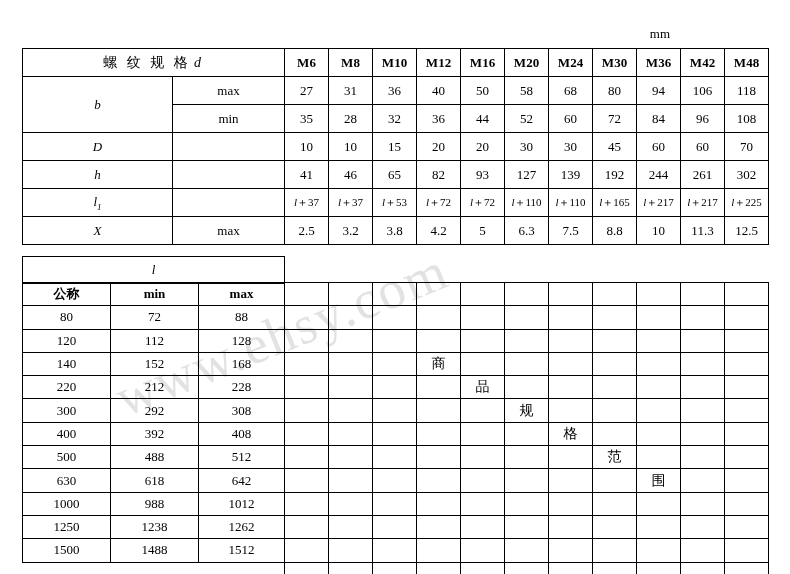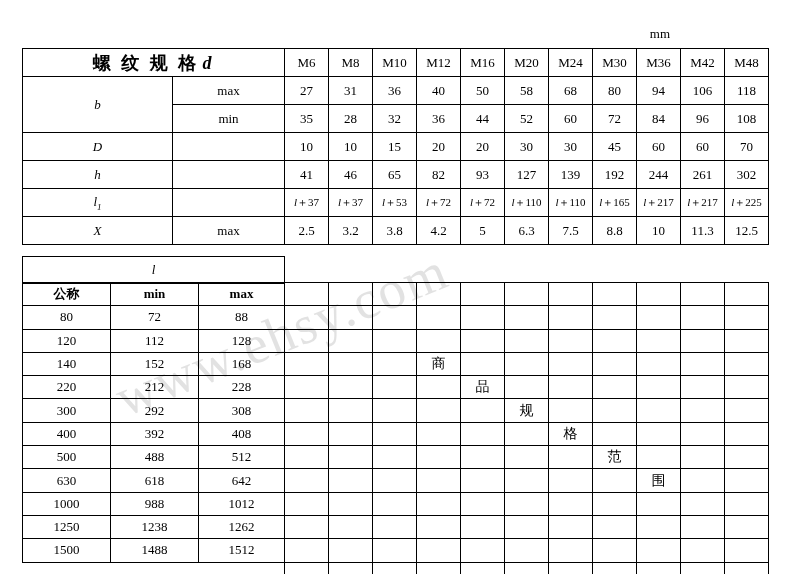--- a/index.html
+++ b/index.html
@@ -59,29 +59,29 @@
   #top-table {
     position: absolute;
     left: 22px;
     top: 28px;
     width: 746px;
   }
   #top-table td {
     height: 27px;
   }
   .hdr-label {
-    font-weight: bold;
+    font-weight: normal;
     letter-spacing: 3px;
-    font-size: 18px;
+    font-size: 14px;
   }
   .ital {
     font-style: italic;
   }
   .size-hdr {
-    font-weight: normal;
+    font-weight: bold;
     font-size: 13px;
   }
   .sub {
     font-size: 9px;
     vertical-align: sub;
   }
   .lval {
     font-size: 11px;
   }
   

